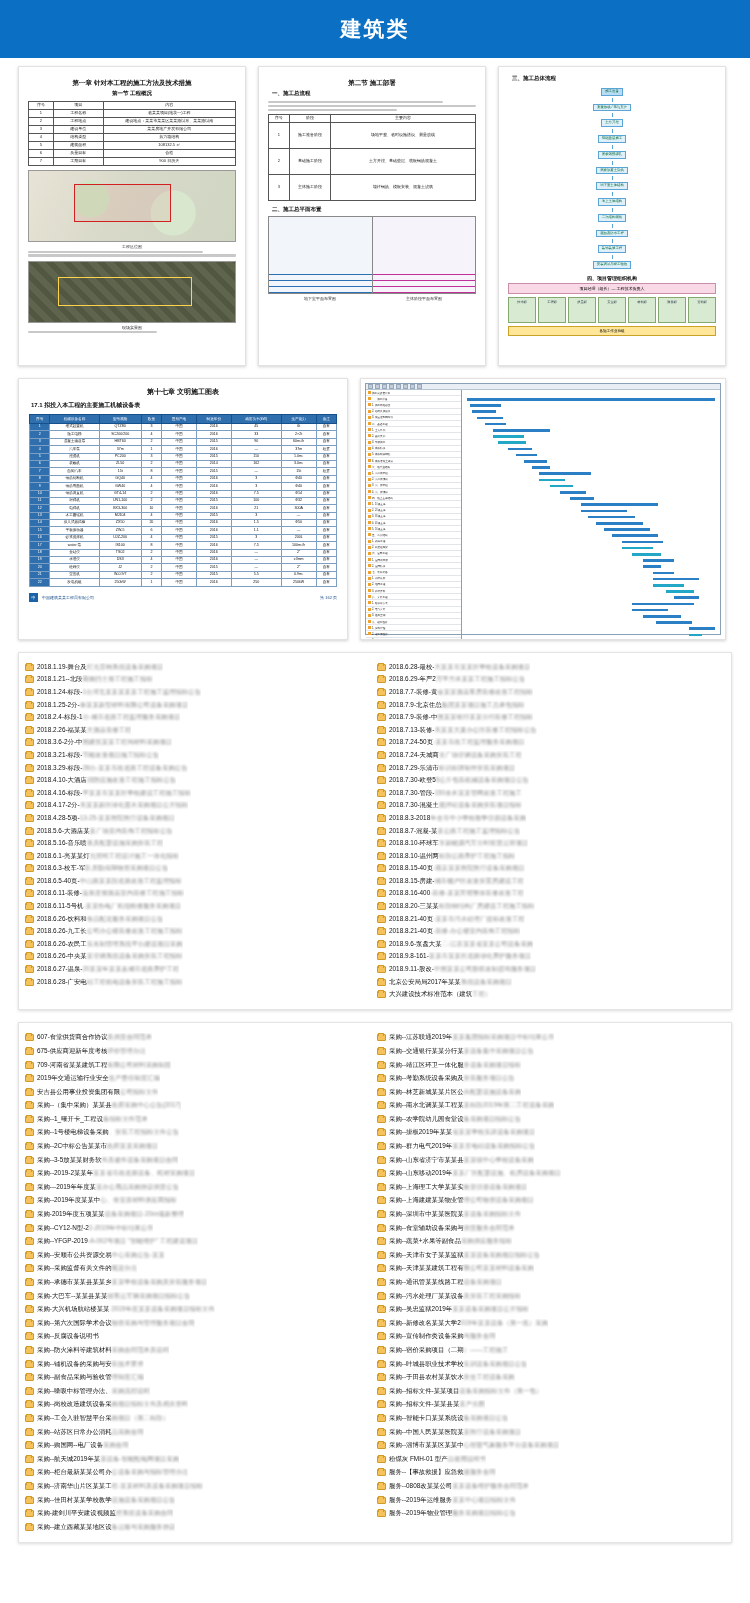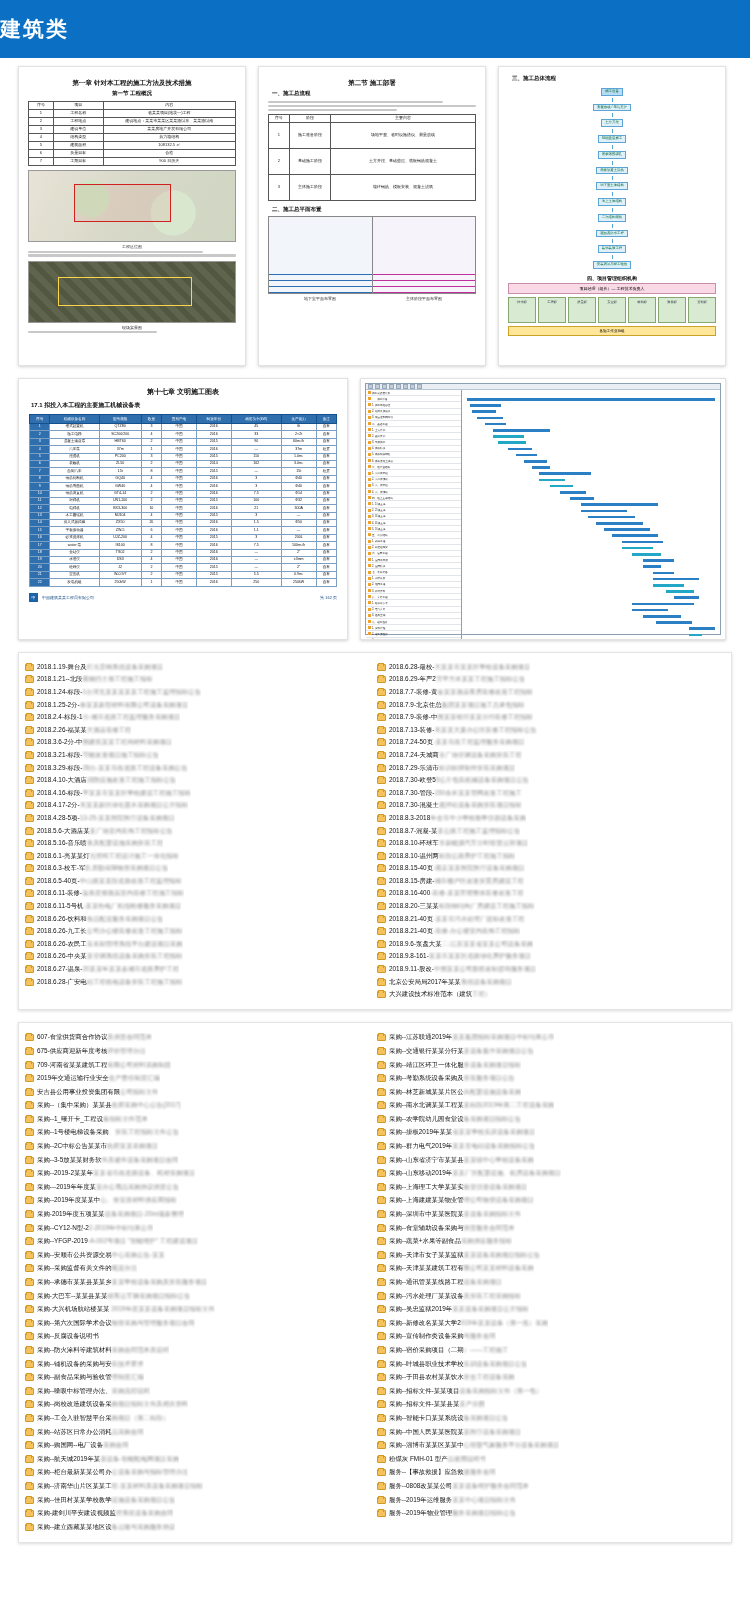--- a/index.html
+++ b/index.html
@@ -16,20 +16,21 @@
     position: relative;
     overflow: hidden;
   }
   
   .banner {
     width: 100%;
     height: 58px;
     background: #0b6fc4;
     display: flex;
     align-items: center;
+    justify-content: center;
   }
   .banner-title {
     color: #ffffff;
     font-size: 21px;
     font-weight: bold;
     letter-spacing: 2px;
   }
   
   .gallery {
     padding: 8px 18px 0 18px;

